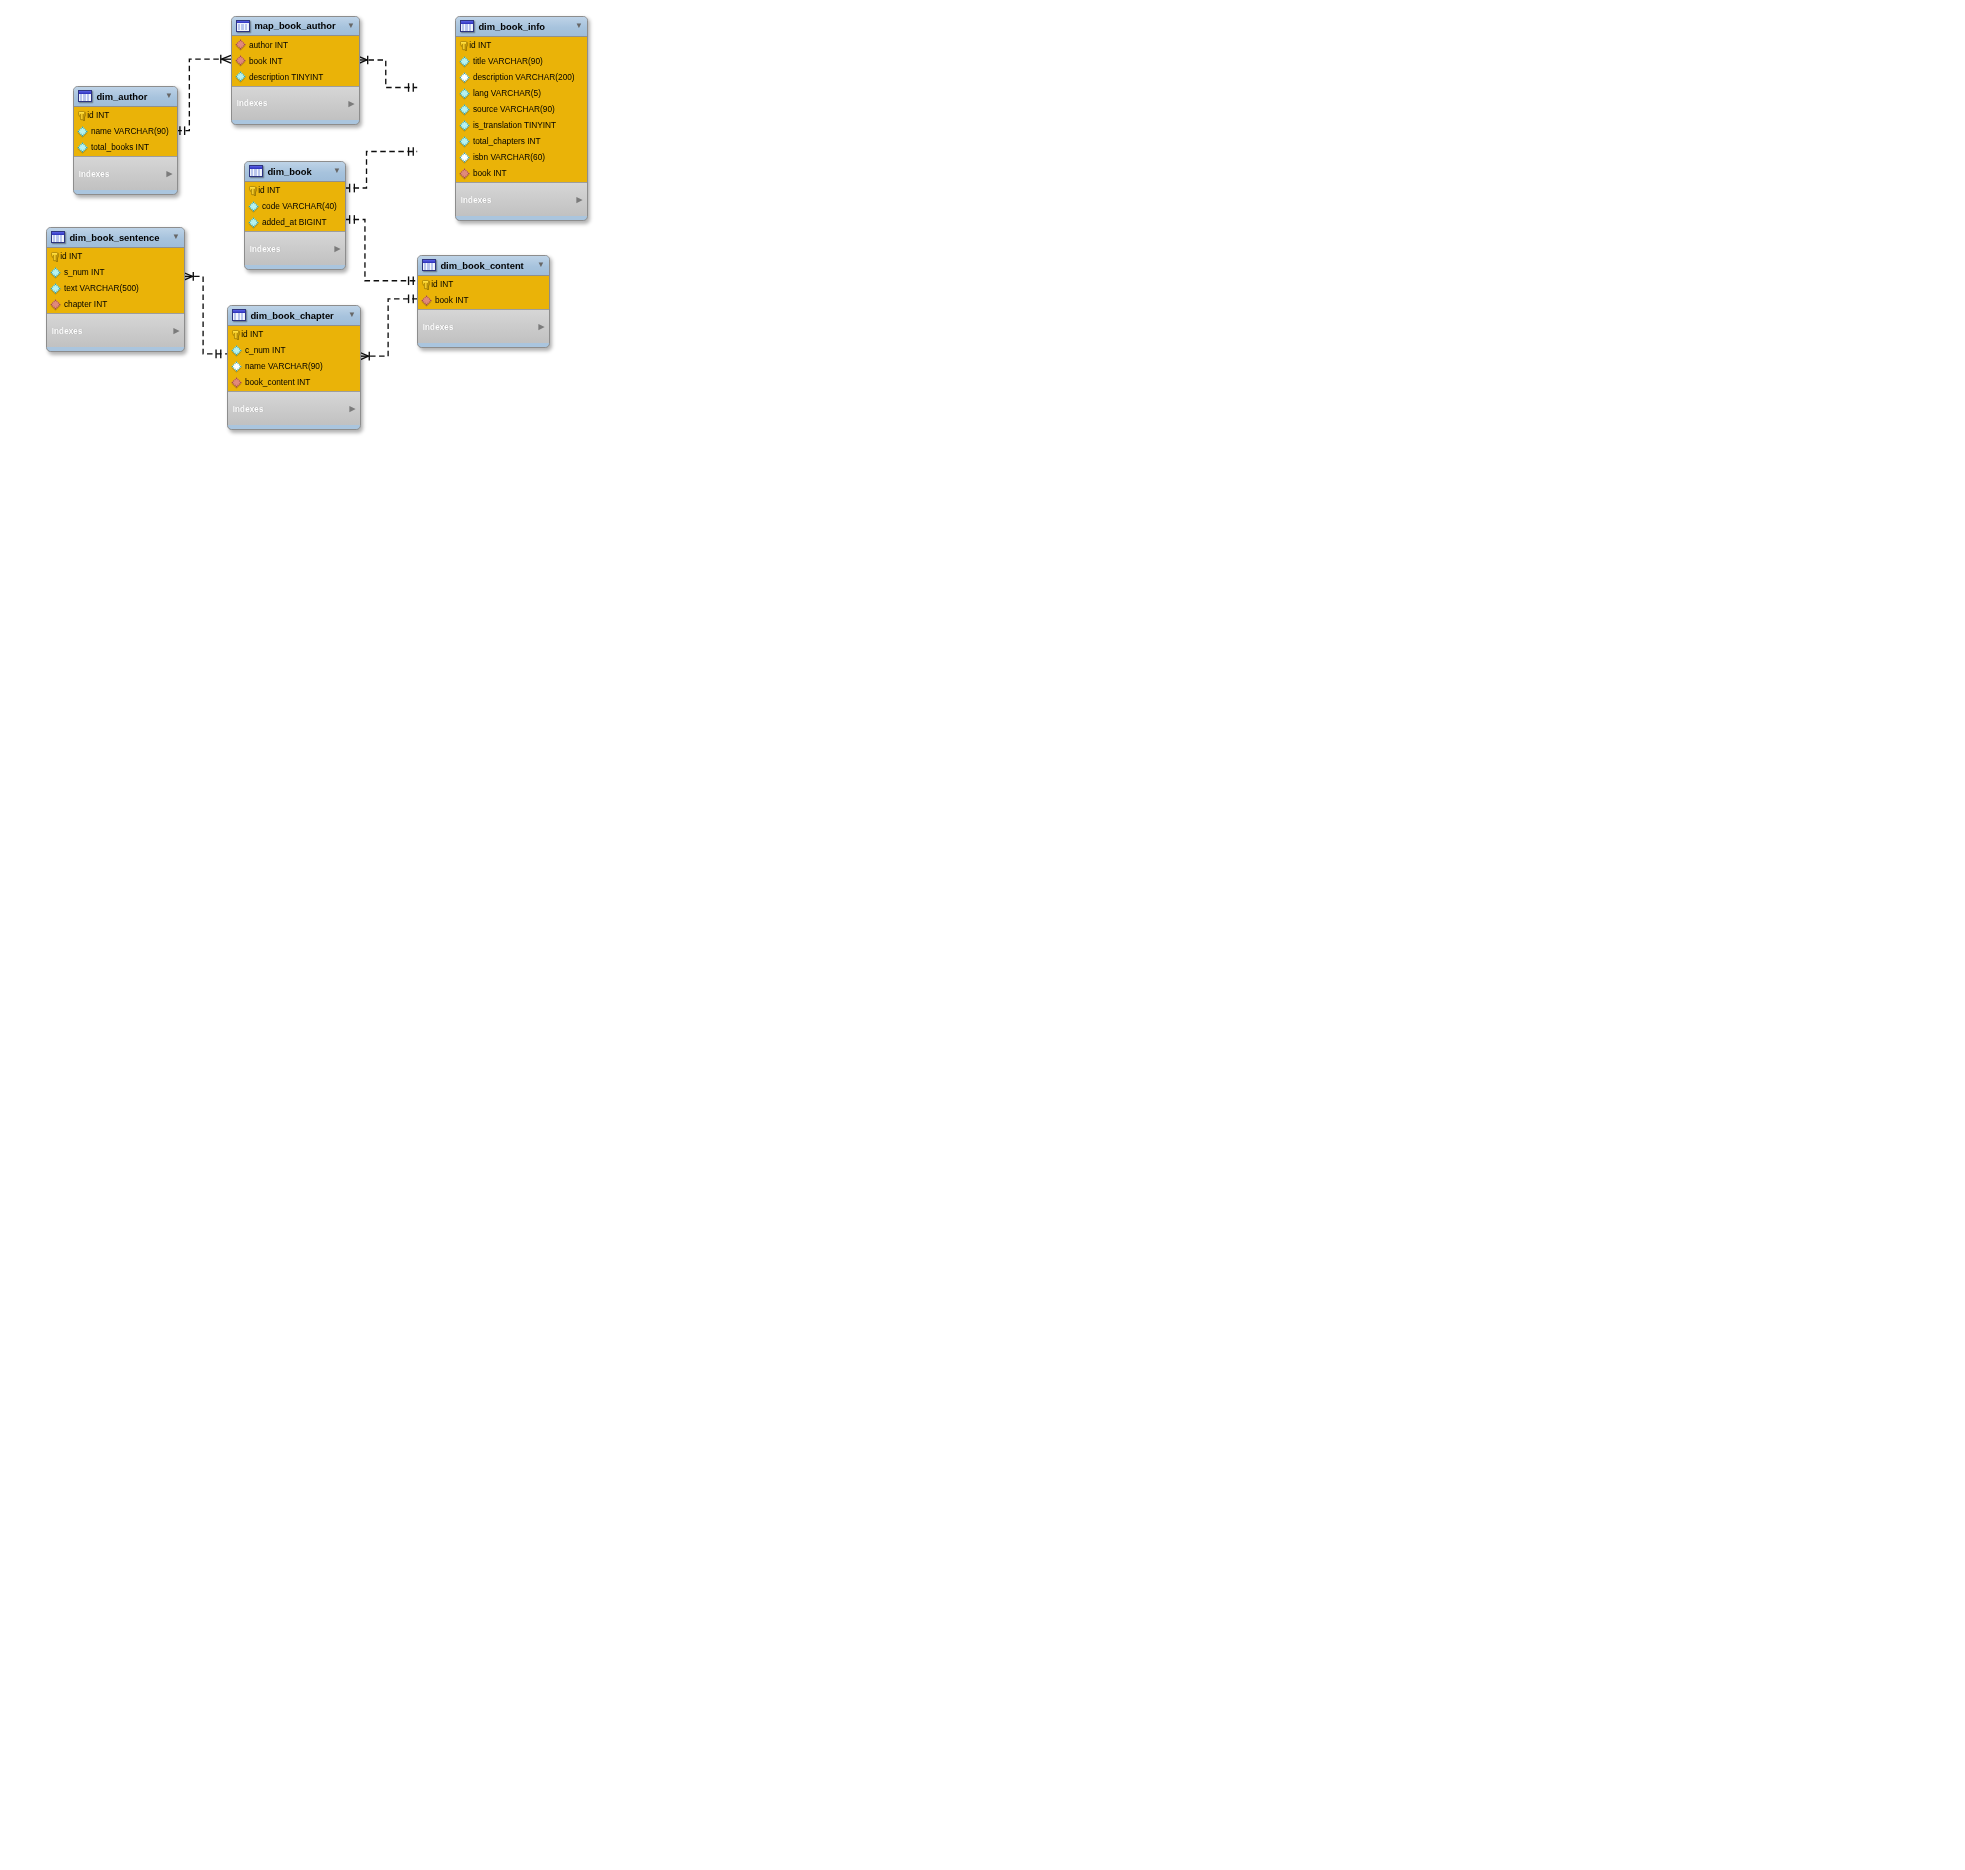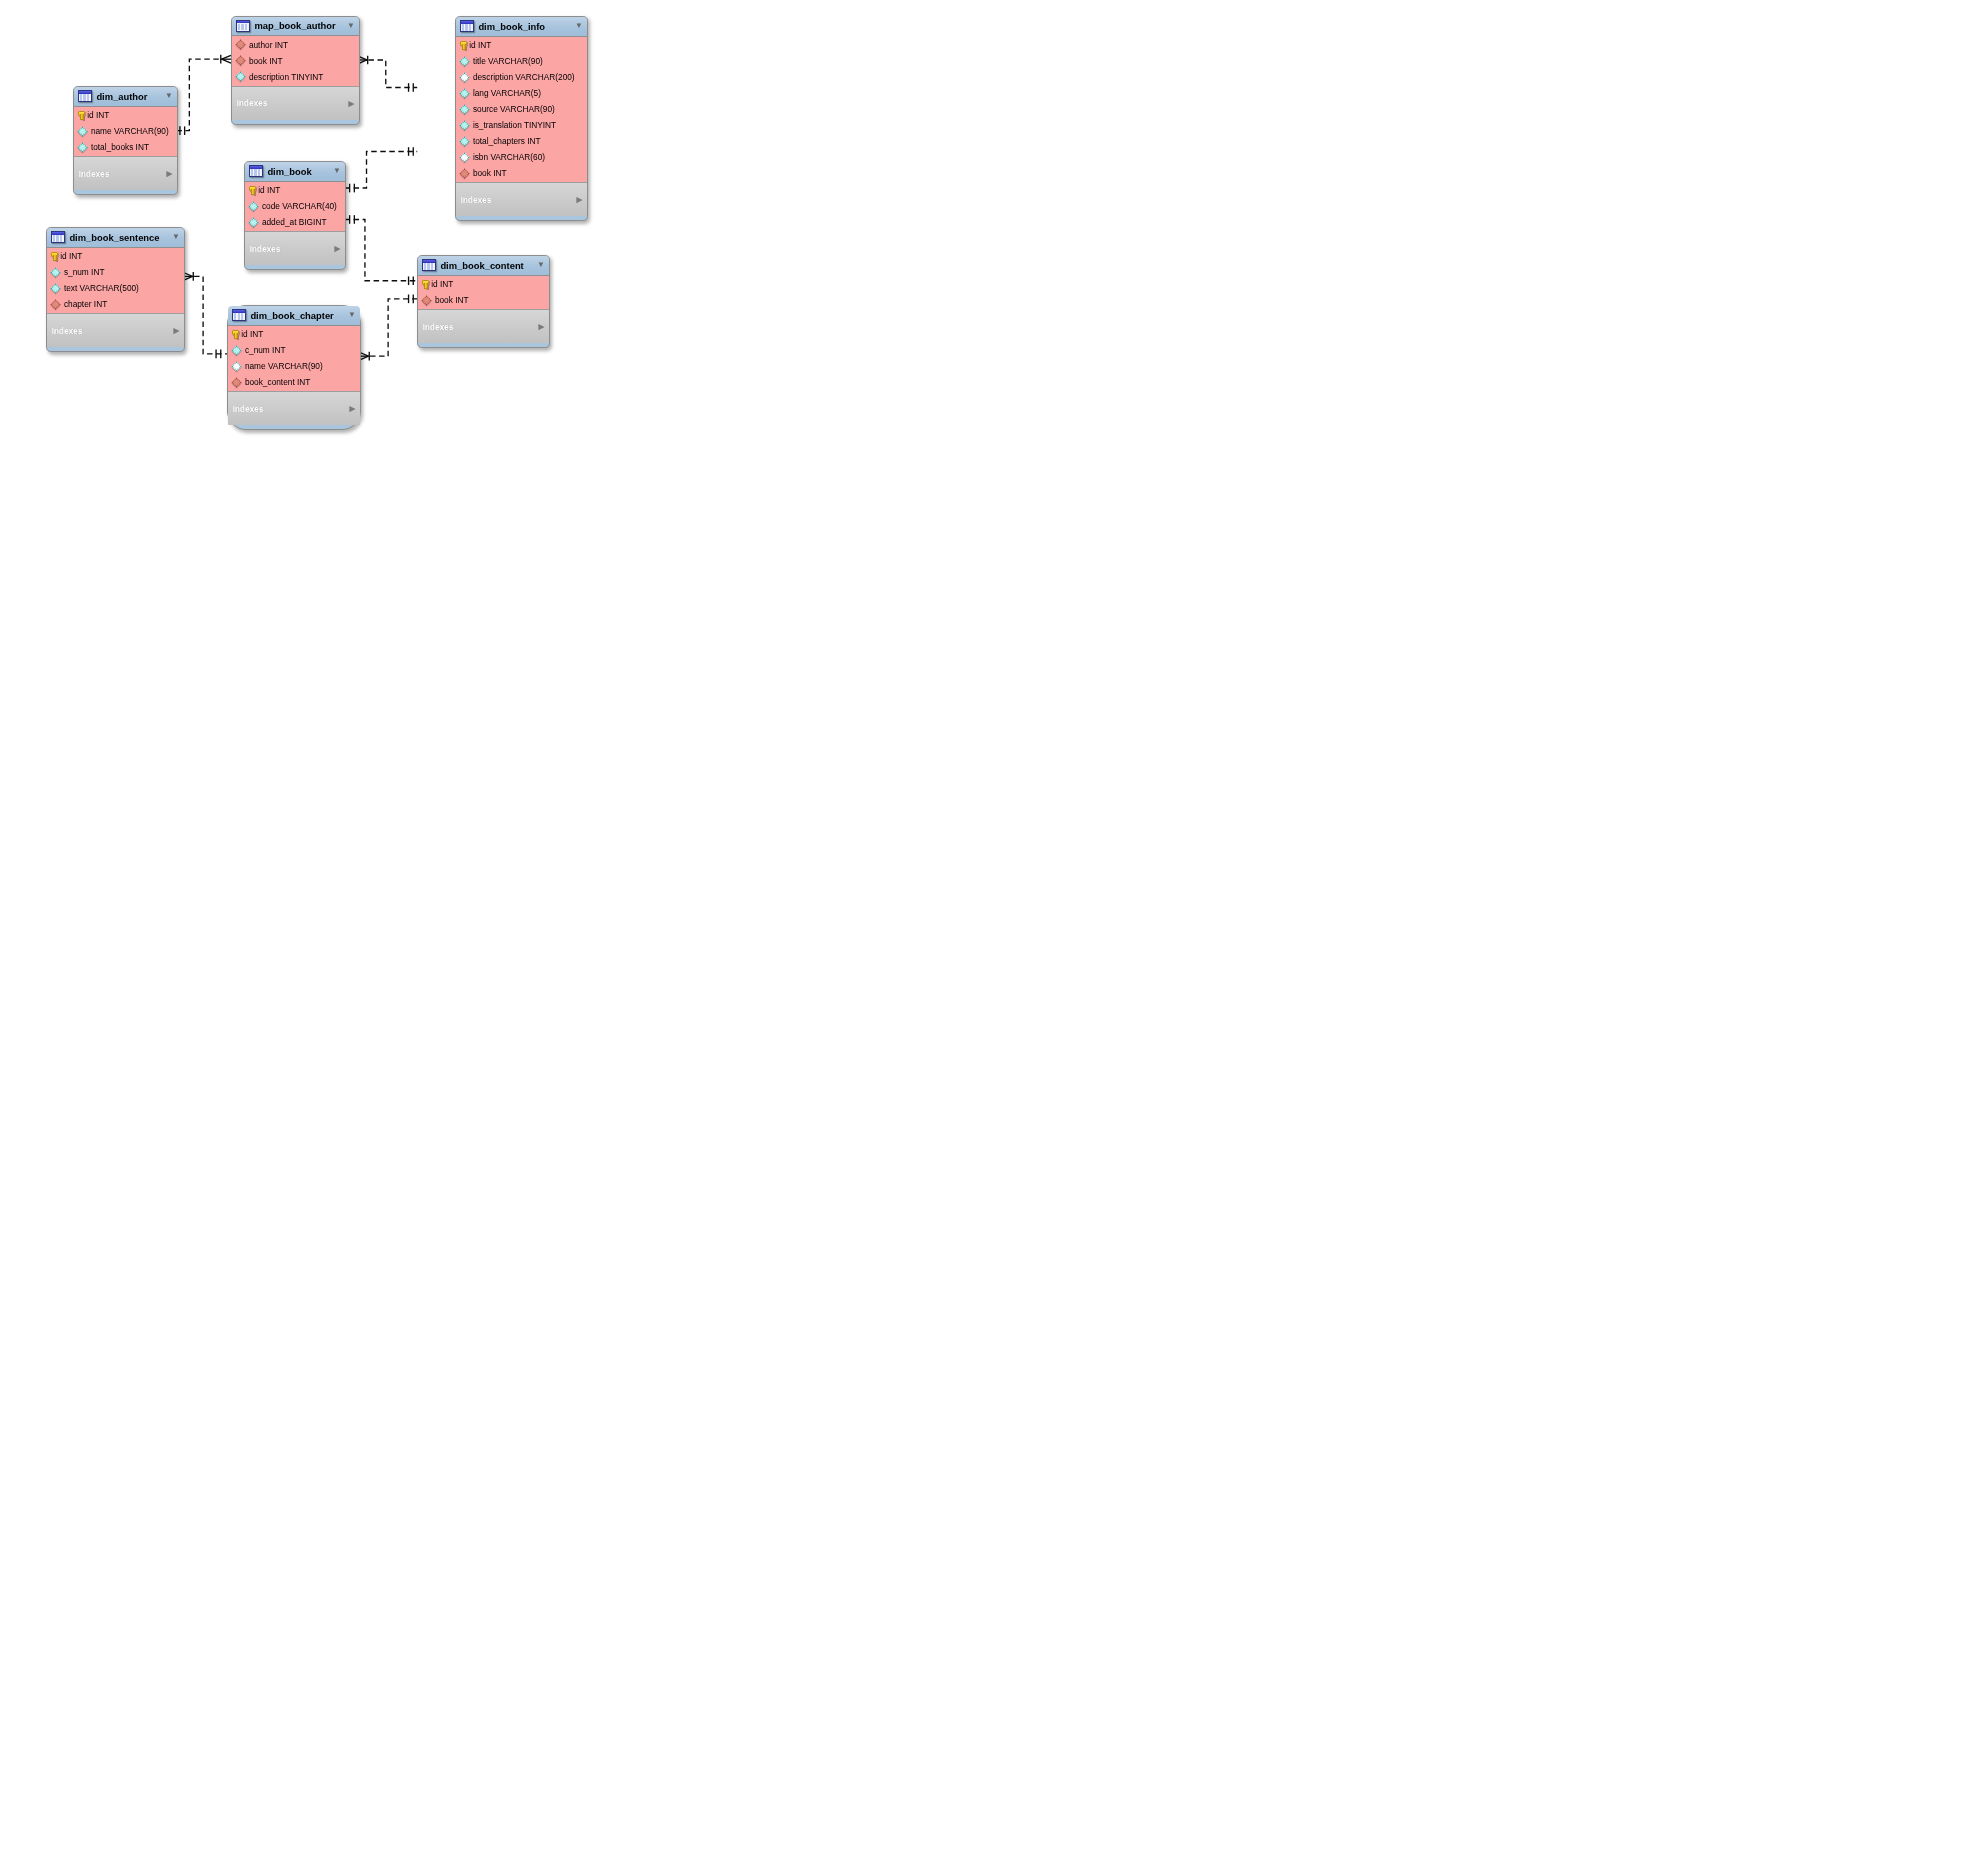--- a/index.html
+++ b/index.html
@@ -38,21 +38,21 @@
     width:11.8px;height:10.2px;
     background:#eef2fc;
     border:0.4px solid #2e3580;
     box-shadow:1.2px 1.2px 1.2px rgba(0,0,0,0.40);
   }
   .t-icon::before{content:"";position:absolute;left:0;right:0;top:0;height:2.4px;
     background:linear-gradient(180deg,#5a62e8,#2c30b8);}
   .t-icon::after{content:"";position:absolute;left:0.8px;right:0.8px;top:3.1px;bottom:0.8px;
     background:repeating-linear-gradient(90deg,#b9c6ee 0 2.4px,#f4f7fd 2.4px 3.5px);}
   
-  .t-body{background:#fca5a5;padding:0.8px 0;border-bottom:0.8px solid #9d9d9d;}
+  .t-body{background:#eab308;padding:0.8px 0;border-bottom:0.8px solid #9d9d9d;}
   .row{height:16px;display:flex;align-items:center;padding:0 3.5px;gap:3.1px;font-size:8.3px;color:#000;white-space:nowrap;}
   .cicon{flex:0 0 auto;display:inline-block;}
   .column-diamond-icon,.column-diamond-nullable-icon,.fk-diamond-icon{
     width:5.1px;height:5.1px;margin:0 2px 0 1.2px;
     transform:rotate(45deg);
     background:#b7f2ef;
     border:0.8px dotted #2f9fa0;
     box-shadow:0.8px 0.8px 0.8px rgba(0,0,0,0.28);
   }
   .column-diamond-nullable-icon{background:#ffffff;}
@@ -290,21 +290,21 @@
           <span class="cicon fk-diamond-icon"></span>
           <span class="clabel">chapter INT</span>
         </div>
       </div>
     <div class="t-footer">
       <span class="f-label">Indexes</span>
       <span class="f-expand">▶</span>
     </div>
   </div>
 
-  <div class="table" style="left:227px;top:305px;width:132px;border-radius:19px;">
+  <div class="table" style="left:227px;top:305px;width:132px;">
     <div class="t-header">
       <span class="t-icon"></span>
       <span class="t-title">dim_book_chapter</span>
       <span class="t-collapse">▼</span>
     </div>
     <div class="t-body">
         <div class="row">
           <span class="cicon primary-key-icon"></span>
           <span class="clabel">id INT</span>
         </div>

